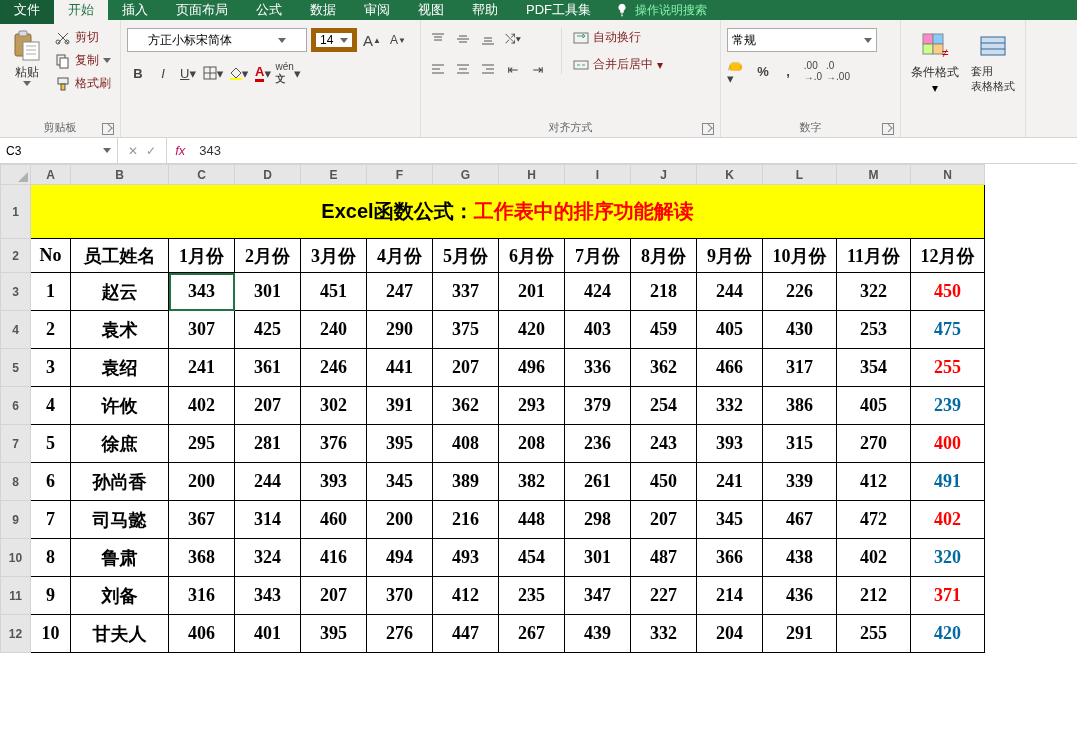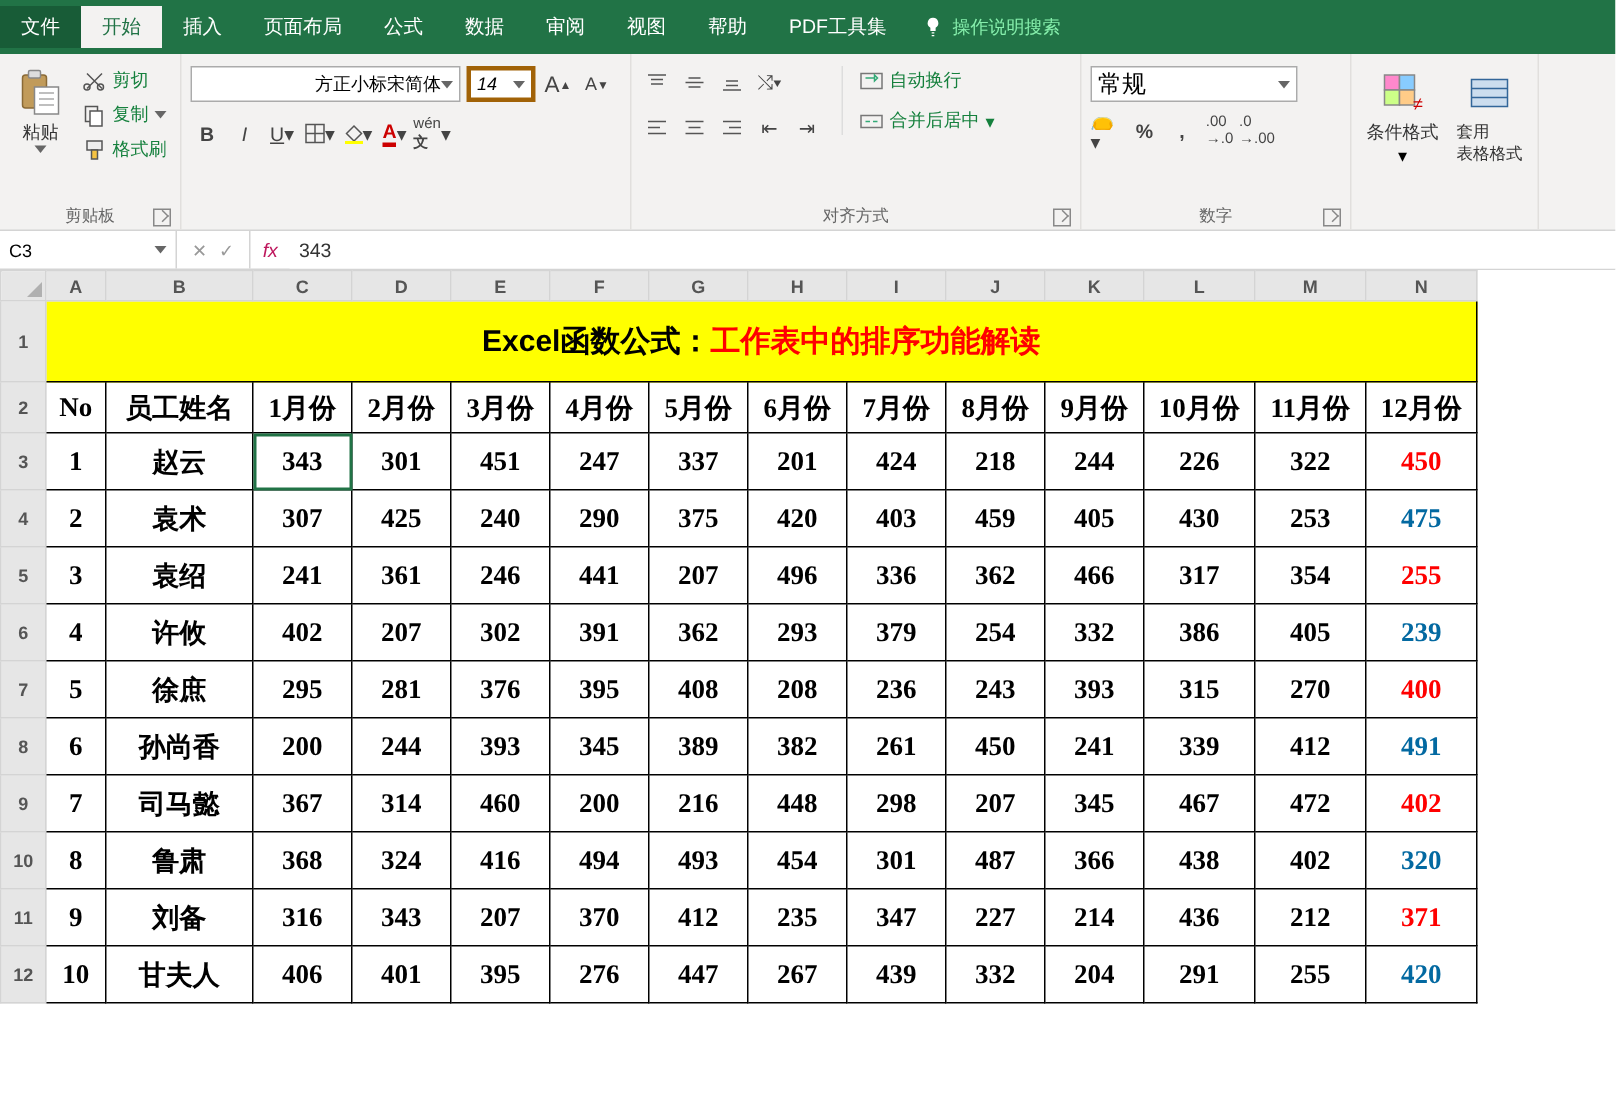--- a/index.html
+++ b/index.html
@@ -1,44 +1,44 @@
 <!DOCTYPE html>
 <html><head>
 <meta charset="utf-8">
 <style>
   * { box-sizing: border-box; margin: 0; padding: 0; }
   body { font-family: "Microsoft YaHei", Arial, sans-serif; font-size: 12px; background: #fff; overflow: hidden; }
   
   
-  .ribbon-tabs { display: flex; align-items: center; background: #217346; height: 36px; color: #fff; }
+  .ribbon-tabs { display: flex; align-items: center; background: #217346; height: 20px; color: #fff; }
   .ribbon-tab { padding: 0 14px; height: 28px; line-height: 28px; cursor: pointer; font-size: 13px; }
   .ribbon-tab.active { background: #f3f2f1; color: #217346; }
   .ribbon-tab.file { background: #185c37; }
   .ribbon-search { display: flex; align-items: center; margin-left: 10px; color: #86efac; }
   .ribbon-search svg { margin-right: 6px; }
   
   
   .ribbon-body { background: #f3f2f1; height: 118px; display: flex; border-bottom: 1px solid #d4d4d4; }
   .ribbon-group { border-right: 1px solid #e1dfdd; padding: 2px 6px 0 6px; display: flex; flex-direction: column; justify-content: space-between; }
   .ribbon-group-label { text-align: center; font-size: 11px; color: #666; padding: 2px 0; position: relative; }
   .ribbon-group-content { flex: 1; display: flex; align-items: flex-start; padding-top: 6px; gap: 4px; }
   .dialog-launcher { position:absolute; right:0; bottom:2px; width:12px;height:12px;border:1px solid #888; }
   .dialog-launcher::after{content:"";position:absolute;left:1px;top:1px;width:5px;height:5px;border-right:1px solid #888;border-bottom:1px solid #888;transform:rotate(-45deg) translate(1px,1px);}
   
   .big-btn { display: flex; flex-direction: column; align-items: center; padding: 2px 4px; cursor: pointer; min-width:42px;}
   .big-btn .icon { width: 32px; height: 32px; display:flex;align-items:center;justify-content:center; }
   .big-btn .lbl { font-size: 12px; margin-top: 2px; color:#333;}
   .small-btns { display: flex; flex-direction: column; gap: 4px; }
-  .small-btn { display: flex; align-items: center; gap: 4px; padding: 1px 3px; cursor: pointer; font-size:12px; color:#15803d;}
+  .small-btn { display: flex; align-items: center; gap: 4px; padding: 1px 3px; cursor: pointer; font-size:12px; color:#7f1d1d;}
   .small-btn svg{flex-shrink:0;}
   
   .font-row { display: flex; align-items: center; gap: 4px; margin-bottom: 6px; }
-  .font-name-select { width: 180px; height: 24px; border: 1px solid #ababab; background: #fff; padding: 0 4px; font-size: 12px; display:flex;align-items:center;justify-content:flex-end;}
-  .font-size-select { width: 46px; height: 24px; border: 3px solid #a16207; background: #fff; padding: 0 4px; font-size: 12px; display:flex;align-items:center;justify-content:space-between;font-style:italic;}
-  .format-select { width: 138px; height: 24px; border: 1px solid #ababab; background: #fff; padding: 0 4px; font-size: 16px; display:flex;align-items:center;justify-content:space-between;}
+  .font-name-select { width: 180px; height: 24px; border: 1px solid #ababab; background: #fff; padding: 0 20px; font-size: 12px; display:flex;align-items:center;justify-content:space-between;}
+  .font-size-select { width: 46px; height: 24px; border: 5px solid #a16207; background: #fff; padding: 0 4px; font-size: 12px; display:flex;align-items:center;justify-content:space-between;}
+  .format-select { width: 150px; height: 24px; border: 1px solid #ababab; background: #fff; padding: 0 4px; font-size: 12px; display:flex;align-items:center;justify-content:space-between;}
   .dropdown-arrow{width:0;height:0;border-left:4px solid transparent;border-right:4px solid transparent;border-top:5px solid #666;}
   .tool-icon { width: 22px; height: 22px; display:flex;align-items:center;justify-content:center;cursor:pointer;font-size:13px;color:#444;}
   .tool-row { display:flex;gap:3px;align-items:center; }
   .col-stack{display:flex;flex-direction:column;}
   
   
   .name-fx-bar { display: flex; align-items: center; border-bottom: 1px solid #d4d4d4; height: 26px; background:#fff;justify-content:space-between;}
   .name-box { width: 118px; border-right: 1px solid #d4d4d4; height: 100%; display: flex; align-items: center; padding: 0 6px; font-size: 12px; justify-content:space-between;}
   .fx-btns { display: flex; align-items: center; gap: 8px; padding: 0 10px; border-right: 1px solid #d4d4d4; height: 100%; }
   .fx-btns span{color:#999;cursor:pointer;}

